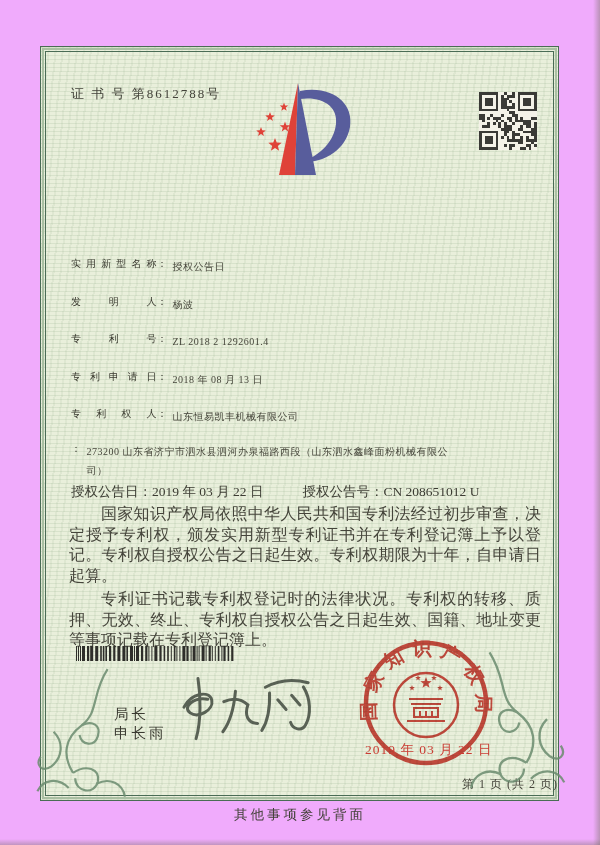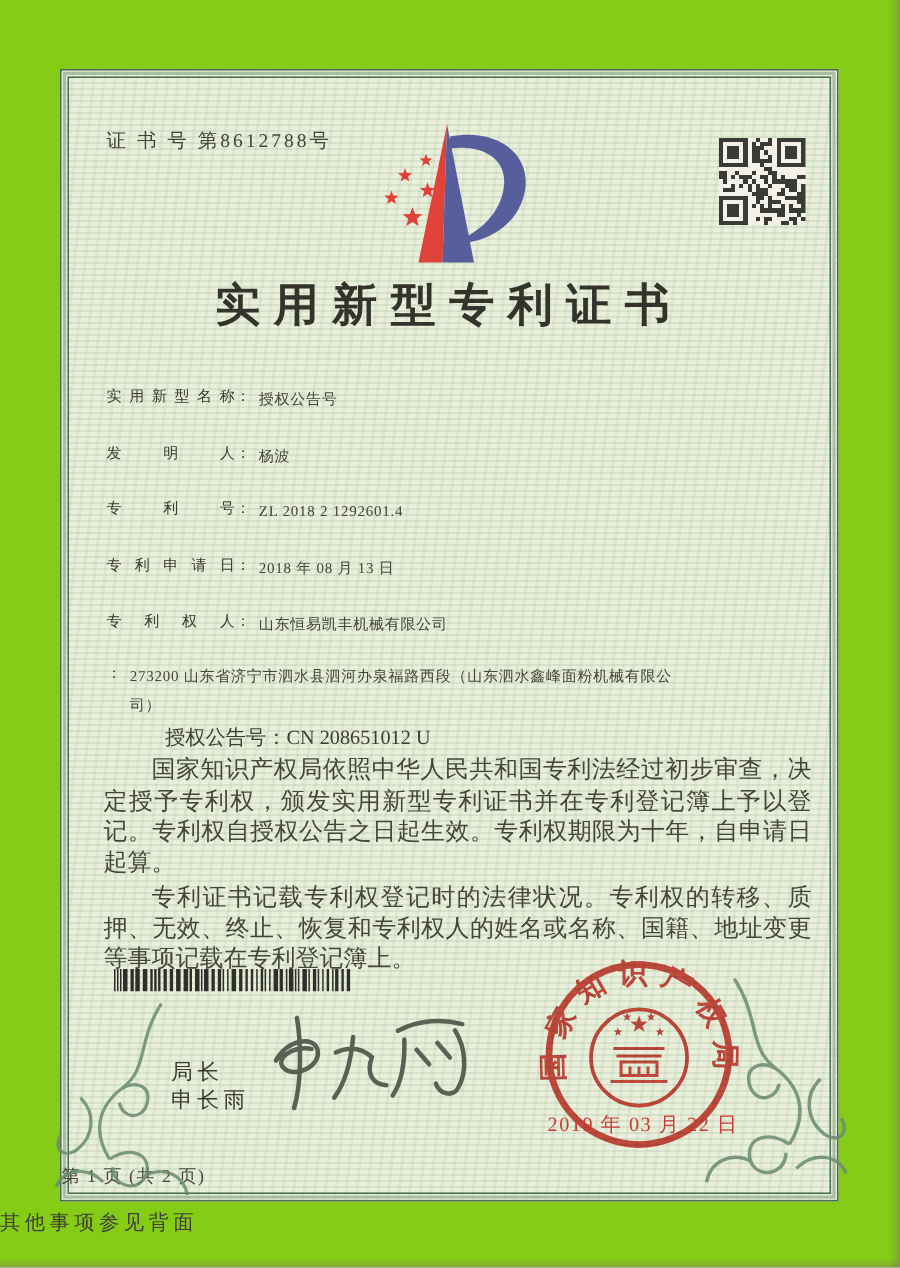--- a/index.html
+++ b/index.html
@@ -1,19 +1,19 @@
 <!DOCTYPE html>
 <html><head>
 <meta charset="utf-8">
 <style>
   html,body{margin:0;padding:0;}
   body{background:#888;}
   .page{
     position:relative;width:600px;height:845px;overflow:hidden;
-    background:#84cc16;
+    background:#f0abfc;
     font-family:"Liberation Serif","DejaVu Serif",serif;
     color:#3c3c33;
   }
   .edge-r{position:absolute;right:0;top:0;width:7px;height:100%;
     background:linear-gradient(90deg,rgba(0,0,0,0) 0%,rgba(120,115,100,.45) 100%);}
   .edge-b{position:absolute;left:0;bottom:0;width:100%;height:6px;
     background:linear-gradient(180deg,rgba(0,0,0,0) 0%,rgba(120,115,100,.4) 100%);}
   .cert{
     position:absolute;left:40px;top:46px;width:517px;height:753px;
     border:1px solid #4a6c55;
@@ -37,22 +37,22 @@
   .grant .g2{margin-left:39px;}
   .paras{position:absolute;left:28px;top:457px;width:472px;font-size:16px;line-height:20.5px;
     text-align:justify;color:#45453b;}
   .paras p{margin:0 0 3px 0;text-indent:2em;}
   .barcode{position:absolute;left:35px;top:599px;width:158px;height:15px;}
   .officer-title{position:absolute;left:73px;top:658px;font-size:14.5px;letter-spacing:3px;color:#3a3a31;}
   .officer-name{position:absolute;left:73px;top:677px;font-size:14.5px;letter-spacing:3px;color:#3a3a31;}
   .signature{position:absolute;left:125px;top:620px;width:155px;height:80px;transform:rotate(-2deg);}
   .seal{position:absolute;left:318px;top:589px;width:134px;height:134px;mix-blend-mode:multiply;opacity:.93;}
   .seal-date{position:absolute;left:324px;top:694px;font-size:13.5px;letter-spacing:1px;color:#ca3c33;white-space:pre;}
-  .page-info{position:absolute;left:0;top:729px;width:100%;text-align:left;font-size:12px;letter-spacing:1px;color:#45453b;}
-  .back-note{position:absolute;left:0;top:806px;width:100%;text-align:left;font-size:13.5px;letter-spacing:3px;color:#3f3f35;}
+  .page-info{position:absolute;left:0;top:729px;width:100%;text-align:right;font-size:12px;letter-spacing:1px;color:#45453b;}
+  .back-note{position:absolute;left:0;top:806px;width:100%;text-align:center;font-size:13.5px;letter-spacing:3px;color:#3f3f35;}
   .flourish{position:absolute;pointer-events:none;}
   .fl-bl{left:-10px;top:620px;width:110px;height:135px;}
   .fl-br{right:-12px;top:595px;width:115px;height:160px;transform:scaleX(-1);}
 </style>
 </head>
 <body>
 
 <div class="page">
 
   <div class="cert">
@@ -202,26 +202,25 @@
         <rect x="12" y="19" width="1" height="1" fill="#3a3a36"></rect>
         <rect x="17" y="19" width="1" height="1" fill="#3a3a36"></rect>
         <rect x="18" y="19" width="1" height="1" fill="#3a3a36"></rect>
         <rect x="20" y="19" width="1" height="1" fill="#3a3a36"></rect>
         <rect x="11" y="20" width="1" height="1" fill="#3a3a36"></rect>
         <rect x="15" y="20" width="1" height="1" fill="#3a3a36"></rect>
         <rect x="16" y="20" width="1" height="1" fill="#3a3a36"></rect>
         <rect x="18" y="20" width="1" height="1" fill="#3a3a36"></rect>
       </svg>
 
-    <div class="title">实用新型专利证书</div>
 
     <div class="frow" style="top:210px">
       <span class="flabel">实用新型名称</span>
         <span class="fcolon">：</span>
-      <span class="fvalue">授权公告号</span>
+      <span class="fvalue">授权公告日</span>
     </div>
     <div class="frow" style="top:248px">
       <span class="flabel">发明人</span>
         <span class="fcolon">：</span>
       <span class="fvalue">杨波</span>
     </div>
     <div class="frow" style="top:285px">
       <span class="flabel">专利号</span>
         <span class="fcolon">：</span>
       <span class="fvalue">ZL 2018 2 1292601.4</span>
@@ -235,26 +234,27 @@
       <span class="flabel">专利权人</span>
         <span class="fcolon">：</span>
       <span class="fvalue">山东恒易凯丰机械有限公司</span>
     </div>
     <div class="frow" style="top:395px">
         <span class="fcolon">：</span>
       <span class="fvalue">273200 山东省济宁市泗水县泗河办泉福路西段（山东泗水鑫峰面粉机械有限公司）</span>
     </div>
 
     <div class="grant">
+      <span class="g1"><span>授权公告日：</span><span>2019 年 03 月 22 日</span></span>
       <span class="g2"><span>授权公告号：</span><span>CN 208651012 U</span></span>
     </div>
 
     <div class="paras">
       <p>国家知识产权局依照中华人民共和国专利法经过初步审查，决定授予专利权，颁发实用新型专利证书并在专利登记簿上予以登记。专利权自授权公告之日起生效。专利权期限为十年，自申请日起算。</p>
-      <p>专利证书记载专利权登记时的法律状况。专利权的转移、质押、无效、终止、恢复和专利权人的姓名或名称、国籍、地址变更等事项记载在专利登记簿上。</p>
+      <p>专利证书记载专利权登记时的法律状况。专利权的转移、质押、无效、终止、专利权自授权公告之日起生效、国籍、地址变更等事项记载在专利登记簿上。</p>
     </div>
 
     <svg class="barcode" id="barcode-svg" viewBox="0 0 158 15" preserveAspectRatio="none">
         <rect x="0" y="0" width="1" height="15" fill="#2e2e2a"></rect>
         <rect x="2" y="0" width="1" height="15" fill="#2e2e2a"></rect>
         <rect x="4" y="0" width="1" height="15" fill="#2e2e2a"></rect>
         <rect x="6" y="0" width="3" height="15" fill="#2e2e2a"></rect>
         <rect x="11" y="0" width="2.2" height="15" fill="#2e2e2a"></rect>
         <rect x="14.2" y="0" width="3" height="15" fill="#2e2e2a"></rect>
         <rect x="19.2" y="0" width="3" height="15" fill="#2e2e2a"></rect>

